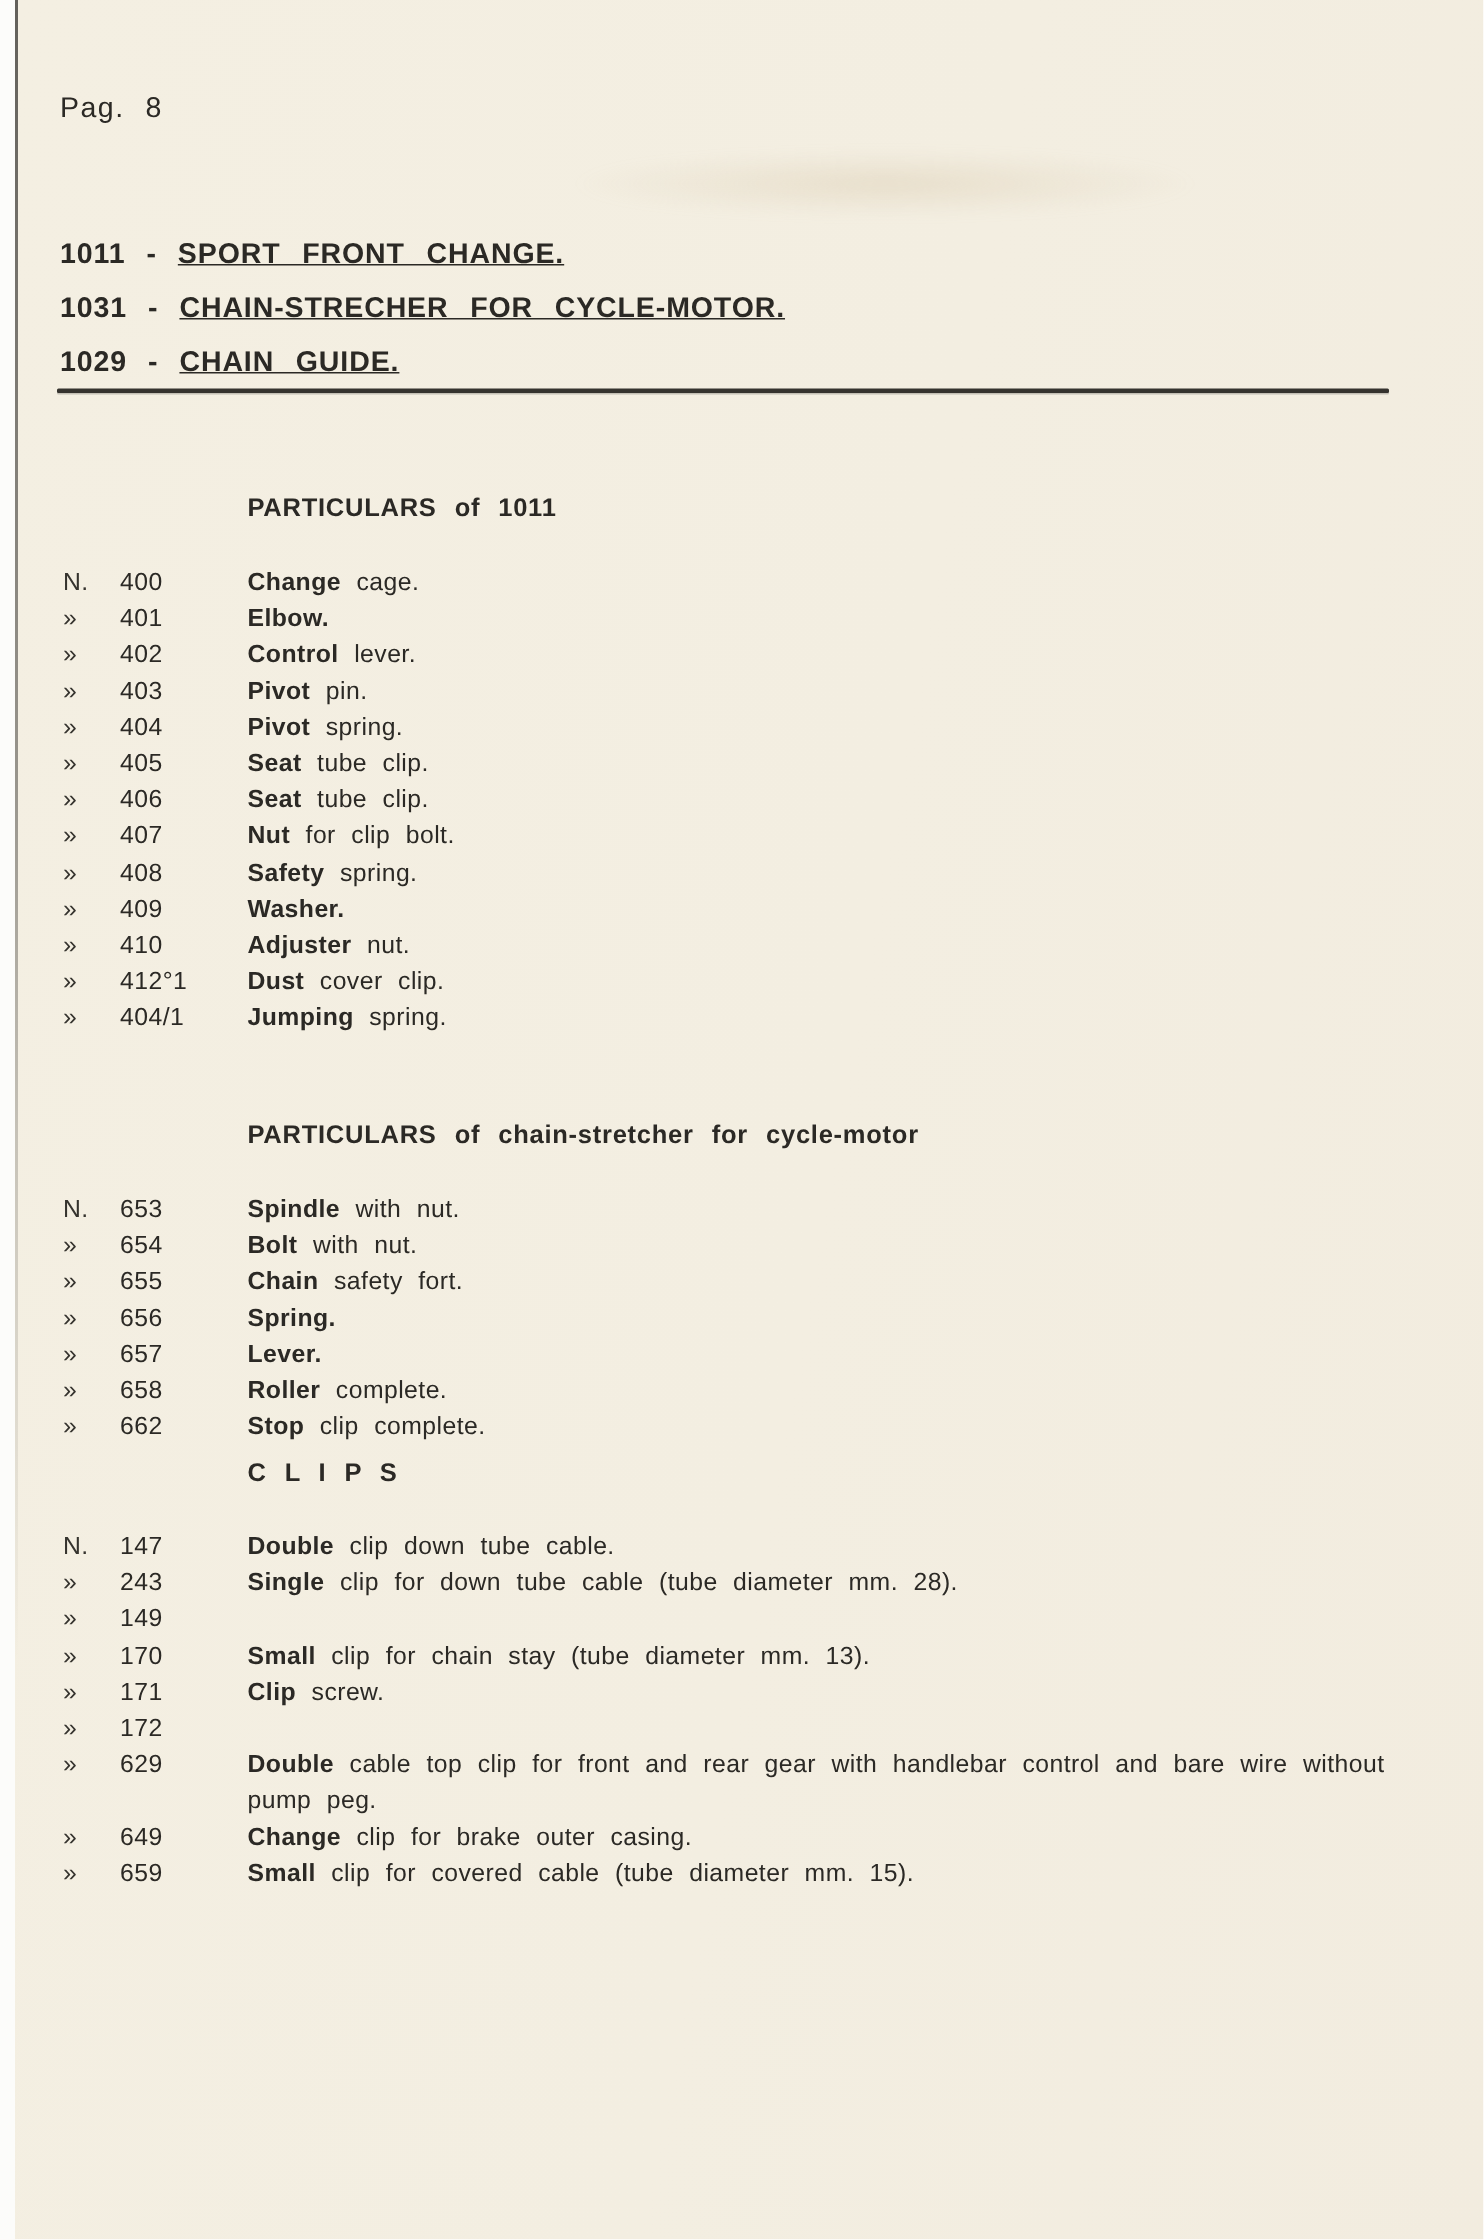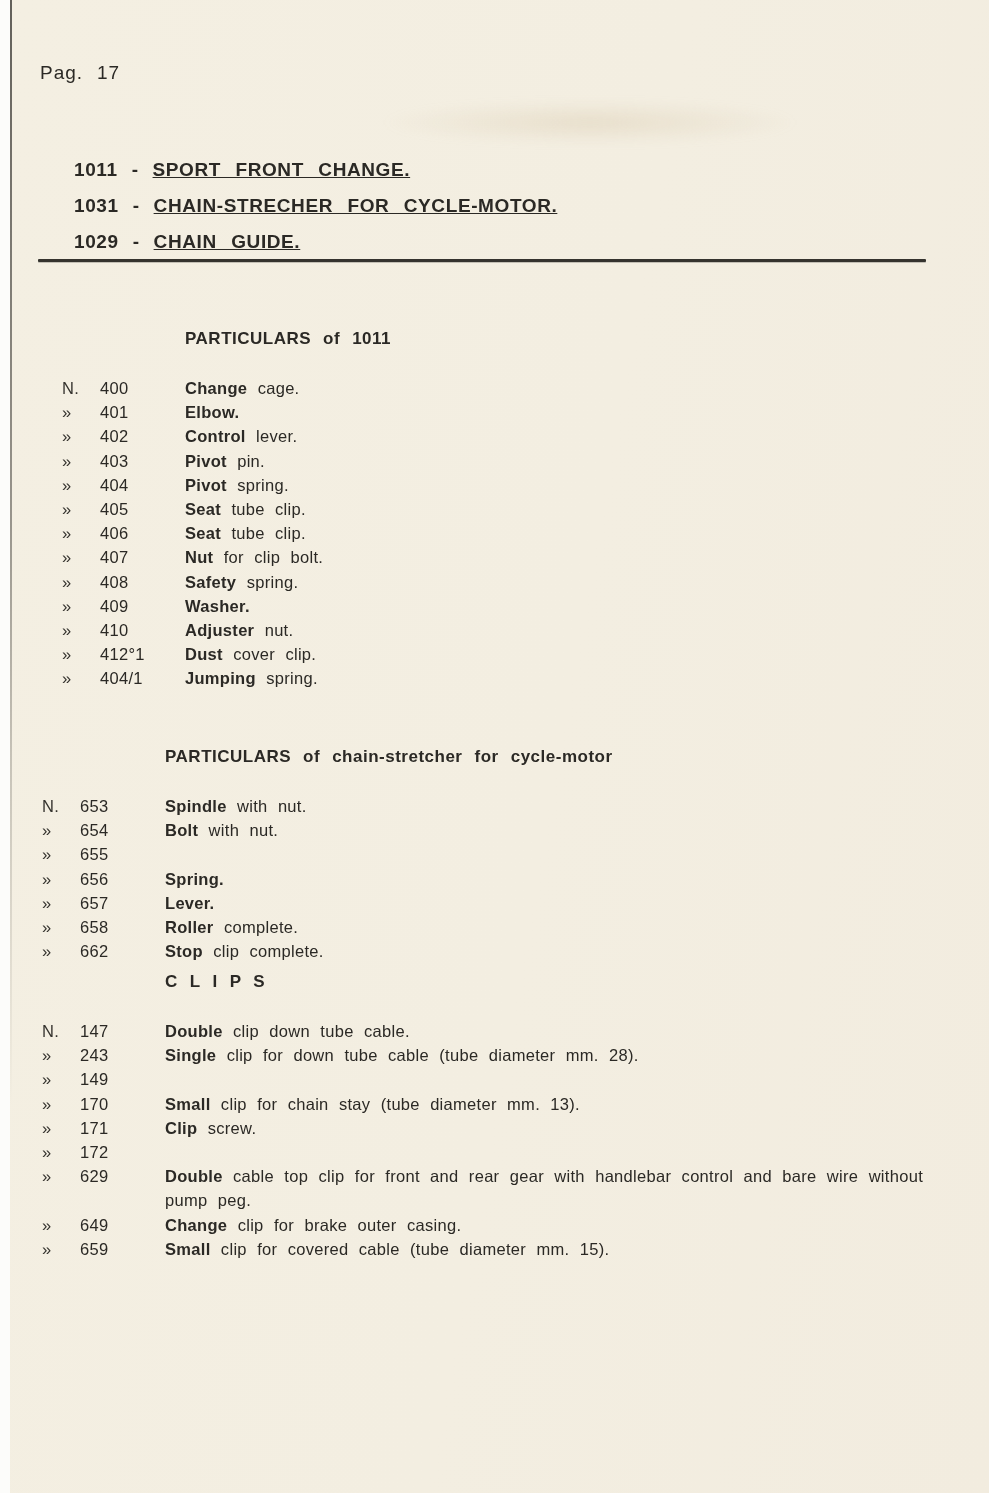--- a/index.html
+++ b/index.html
@@ -55,40 +55,39 @@
     left: 40px; top: 159px;
     font-weight: bold;
     font-size: 19px;
     letter-spacing: 0.6px;
   }
   .header-line {
     height: 36px;
     display: flex;
     align-items: flex-start;
     white-space: nowrap;
-    margin-left: 34px;
   }
   .hnum { display: inline-block; }
   .hdash { display: inline-block; margin: 0 14px; }
   .htitle { display: inline-block; word-spacing: 0.45em; text-decoration: underline; }
   .rule {
     position: absolute;
     left: 38px; top: 259px;
     width: 888px; height: 3px;
     background: #35332e;
     border-radius: 1px;
     box-shadow: 0 1px 0 rgba(53,51,46,0.25);
   }
   
   .parts-section {
     position: absolute;
     left: 42px;
     width: 900px;
   }
-  .sec-0 { top: 329px; margin-left: 20px; }
+  .sec-0 { top: 329px; }
   .sec-1 { top: 747px; }
   .sec-2 { top: 972px; }
   .sec-heading {
     font-size: 17px;
     font-weight: bold;
     margin-left: 123px;
     margin-bottom: 27px;
     letter-spacing: 0.5px;
     word-spacing: 0.4em;
   }
@@ -117,21 +116,21 @@
   .desc b { letter-spacing: 0.3px; }
 </style>
 </head>
 <body>
 
 <div class="scan">
   <div class="edge-strip"></div>
   <div class="edge-line"></div>
   <div class="bleed"></div>
 
-  <div class="pag">Pag. 17</div>
+  <div class="pag">Pag. 8</div>
 
   <div class="doc-header">
     <div class="header-line">
       <span class="hnum">1011</span>
       <span class="hdash">-</span>
       <span class="htitle">SPORT FRONT CHANGE.</span>
     </div>
     <div class="header-line">
       <span class="hnum">1031</span>
       <span class="hdash">-</span>
@@ -226,20 +225,21 @@
           <span class="desc"><b>Spindle</b> with nut.</span>
         </div>
         <div class="row">
           <span class="marker">»</span>
           <span class="num">654</span>
           <span class="desc"><b>Bolt</b> with nut.</span>
         </div>
         <div class="row">
           <span class="marker">»</span>
           <span class="num">655</span>
+          <span class="desc"><b>Chain</b> safety fort.</span>
         </div>
         <div class="row">
           <span class="marker">»</span>
           <span class="num">656</span>
           <span class="desc"><b>Spring.</b></span>
         </div>
         <div class="row">
           <span class="marker">»</span>
           <span class="num">657</span>
           <span class="desc"><b>Lever.</b></span>

